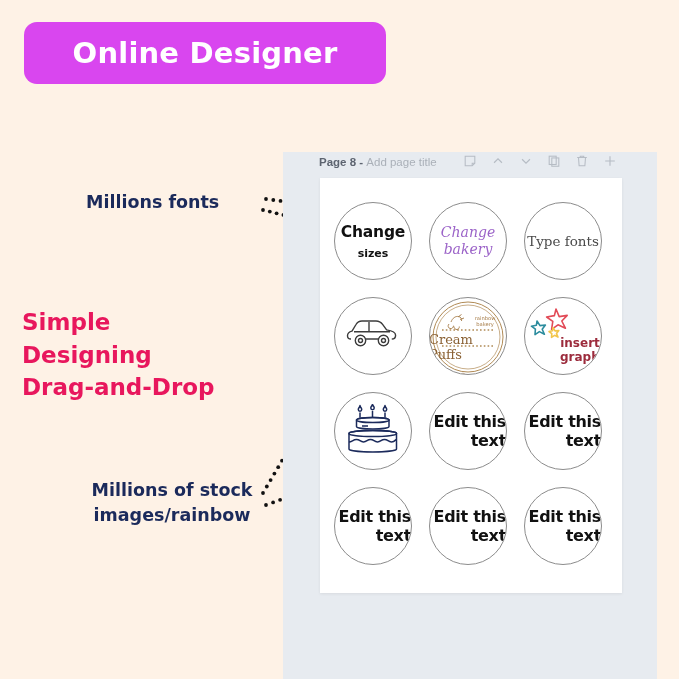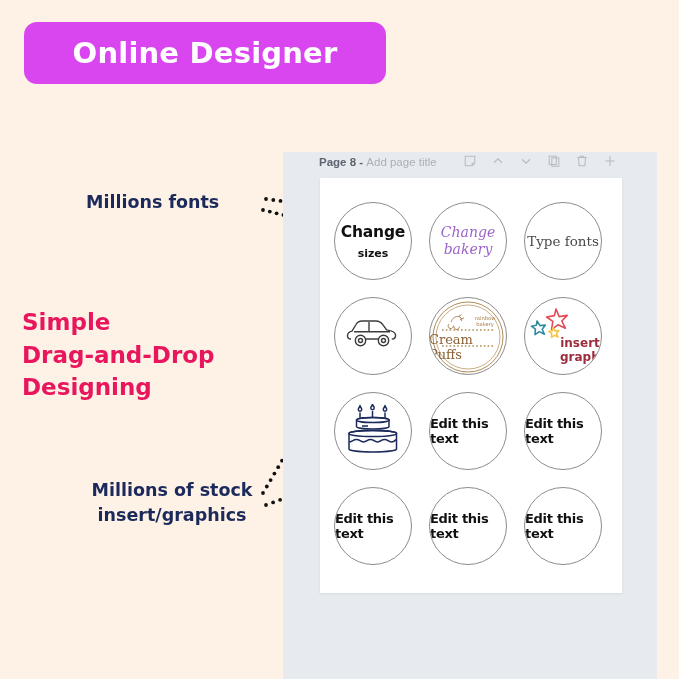--- a/index.html
+++ b/index.html
@@ -99,22 +99,22 @@
   }
   .txt-fonts{
     font-size:14px;color:#9B63C8;text-align:center;line-height:1.22;
     font-family:"DejaVu Serif",serif;font-style:italic;
   }
   .txt-type{
     font-size:13.5px;color:#4A4A4A;
     font-family:"DejaVu Serif",serif;font-weight:300;
   }
   .txt-edit{
-    font-size:13px;font-weight:bold;color:#111;
-    font-family:"DejaVu Sans",sans-serif;letter-spacing:-0.3px;
+    font-size:16px;font-weight:bold;color:#111;
+    font-family:"DejaVu Sans",sans-serif;letter-spacing:-0.3px;text-align:right;
   }
   .txt-insert{
     font-size:12px;font-weight:bold;color:#9C2B3C;
     text-align:center;line-height:1.2;
     font-family:"DejaVu Sans",sans-serif;
   }
   .sticker{position:relative;width:78px;height:78px;}
   .sticker svg{position:absolute;left:0;top:0;}
   .st-brand{
     position:absolute;left:40px;top:18px;width:32px;
@@ -240,27 +240,27 @@
 </svg>
 
 <div class="badge">
   <span class="badge-text">Online Designer</span>
 </div>
 
 <div class="ann" id="ann-fonts">Millions fonts</div>
 
 <div class="ann" id="ann-stock">
   <div>Millions of stock</div>
-  <div>insert/graphics</div>
+  <div>images/rainbow</div>
 </div>
 
 <div class="headline">
   <div>Simple</div>
+  <div>Designing</div>
   <div>Drag-and-Drop</div>
-  <div>Designing</div>
 </div>
 
 <div class="panel">
 
   <div class="toolbar">
     <div class="toolbar-title">
       <span class="t-page">Page 8 - </span><span class="t-add">Add page title</span>
     </div>
 
     <div class="tb-icons">

